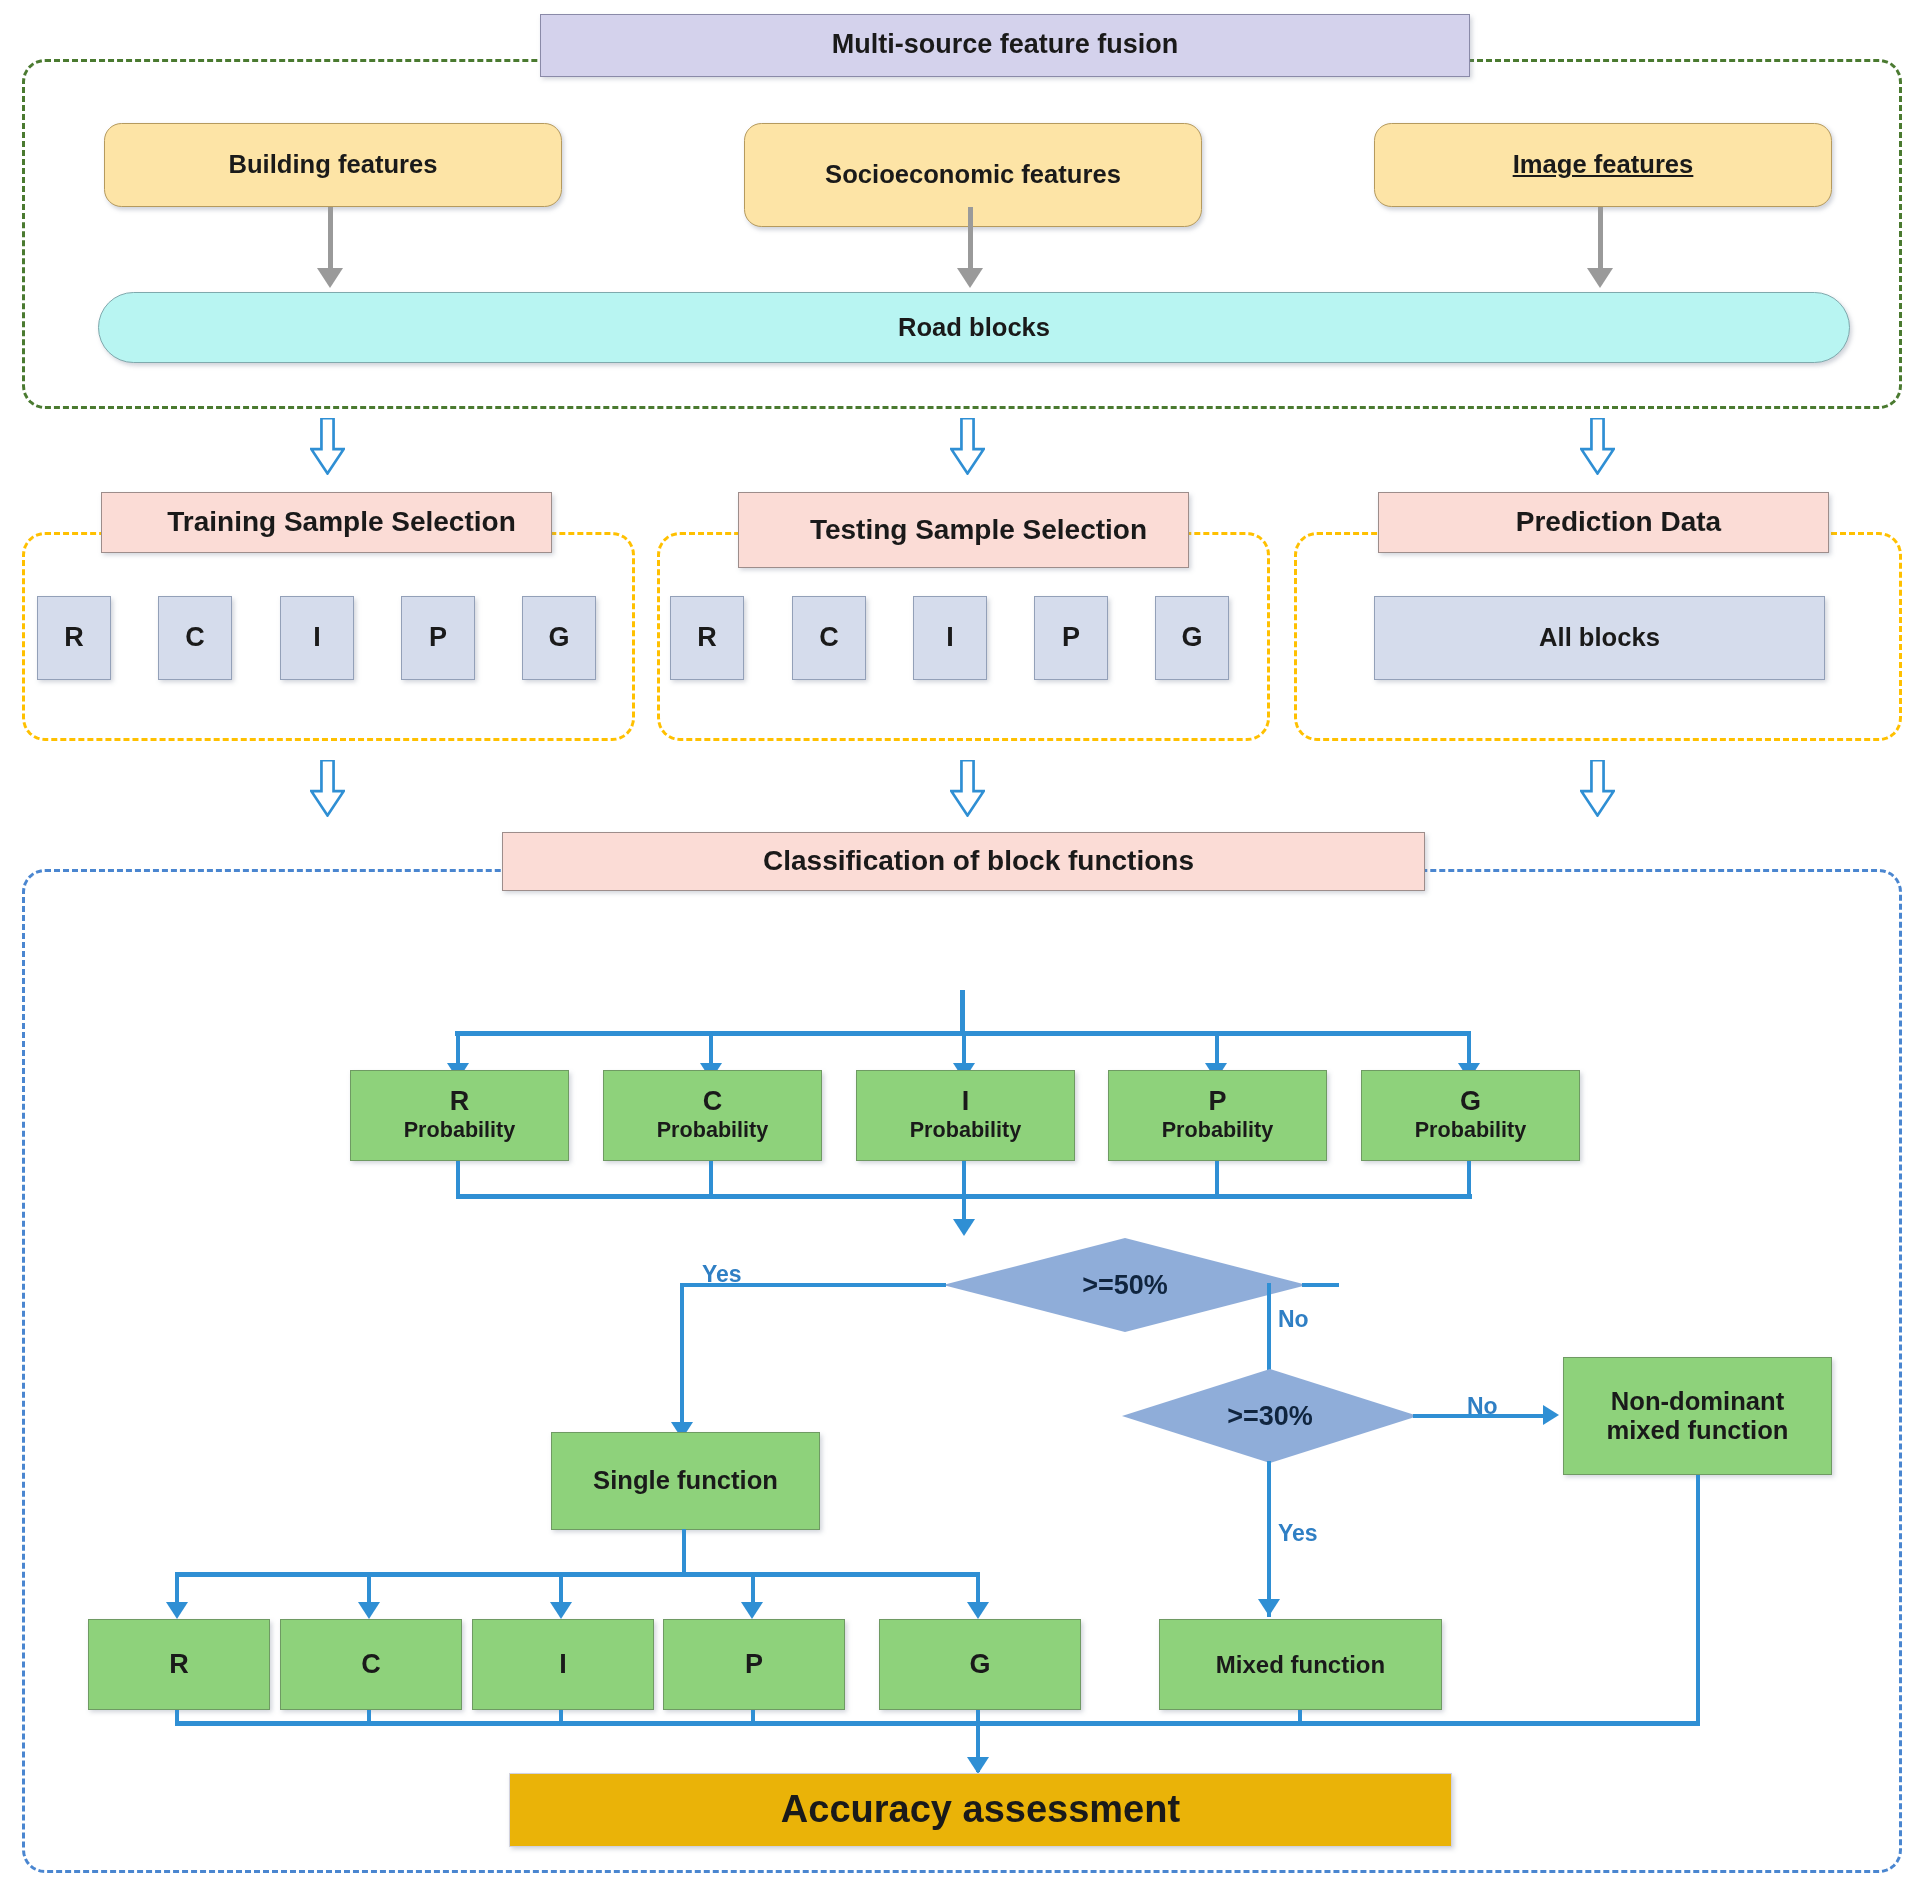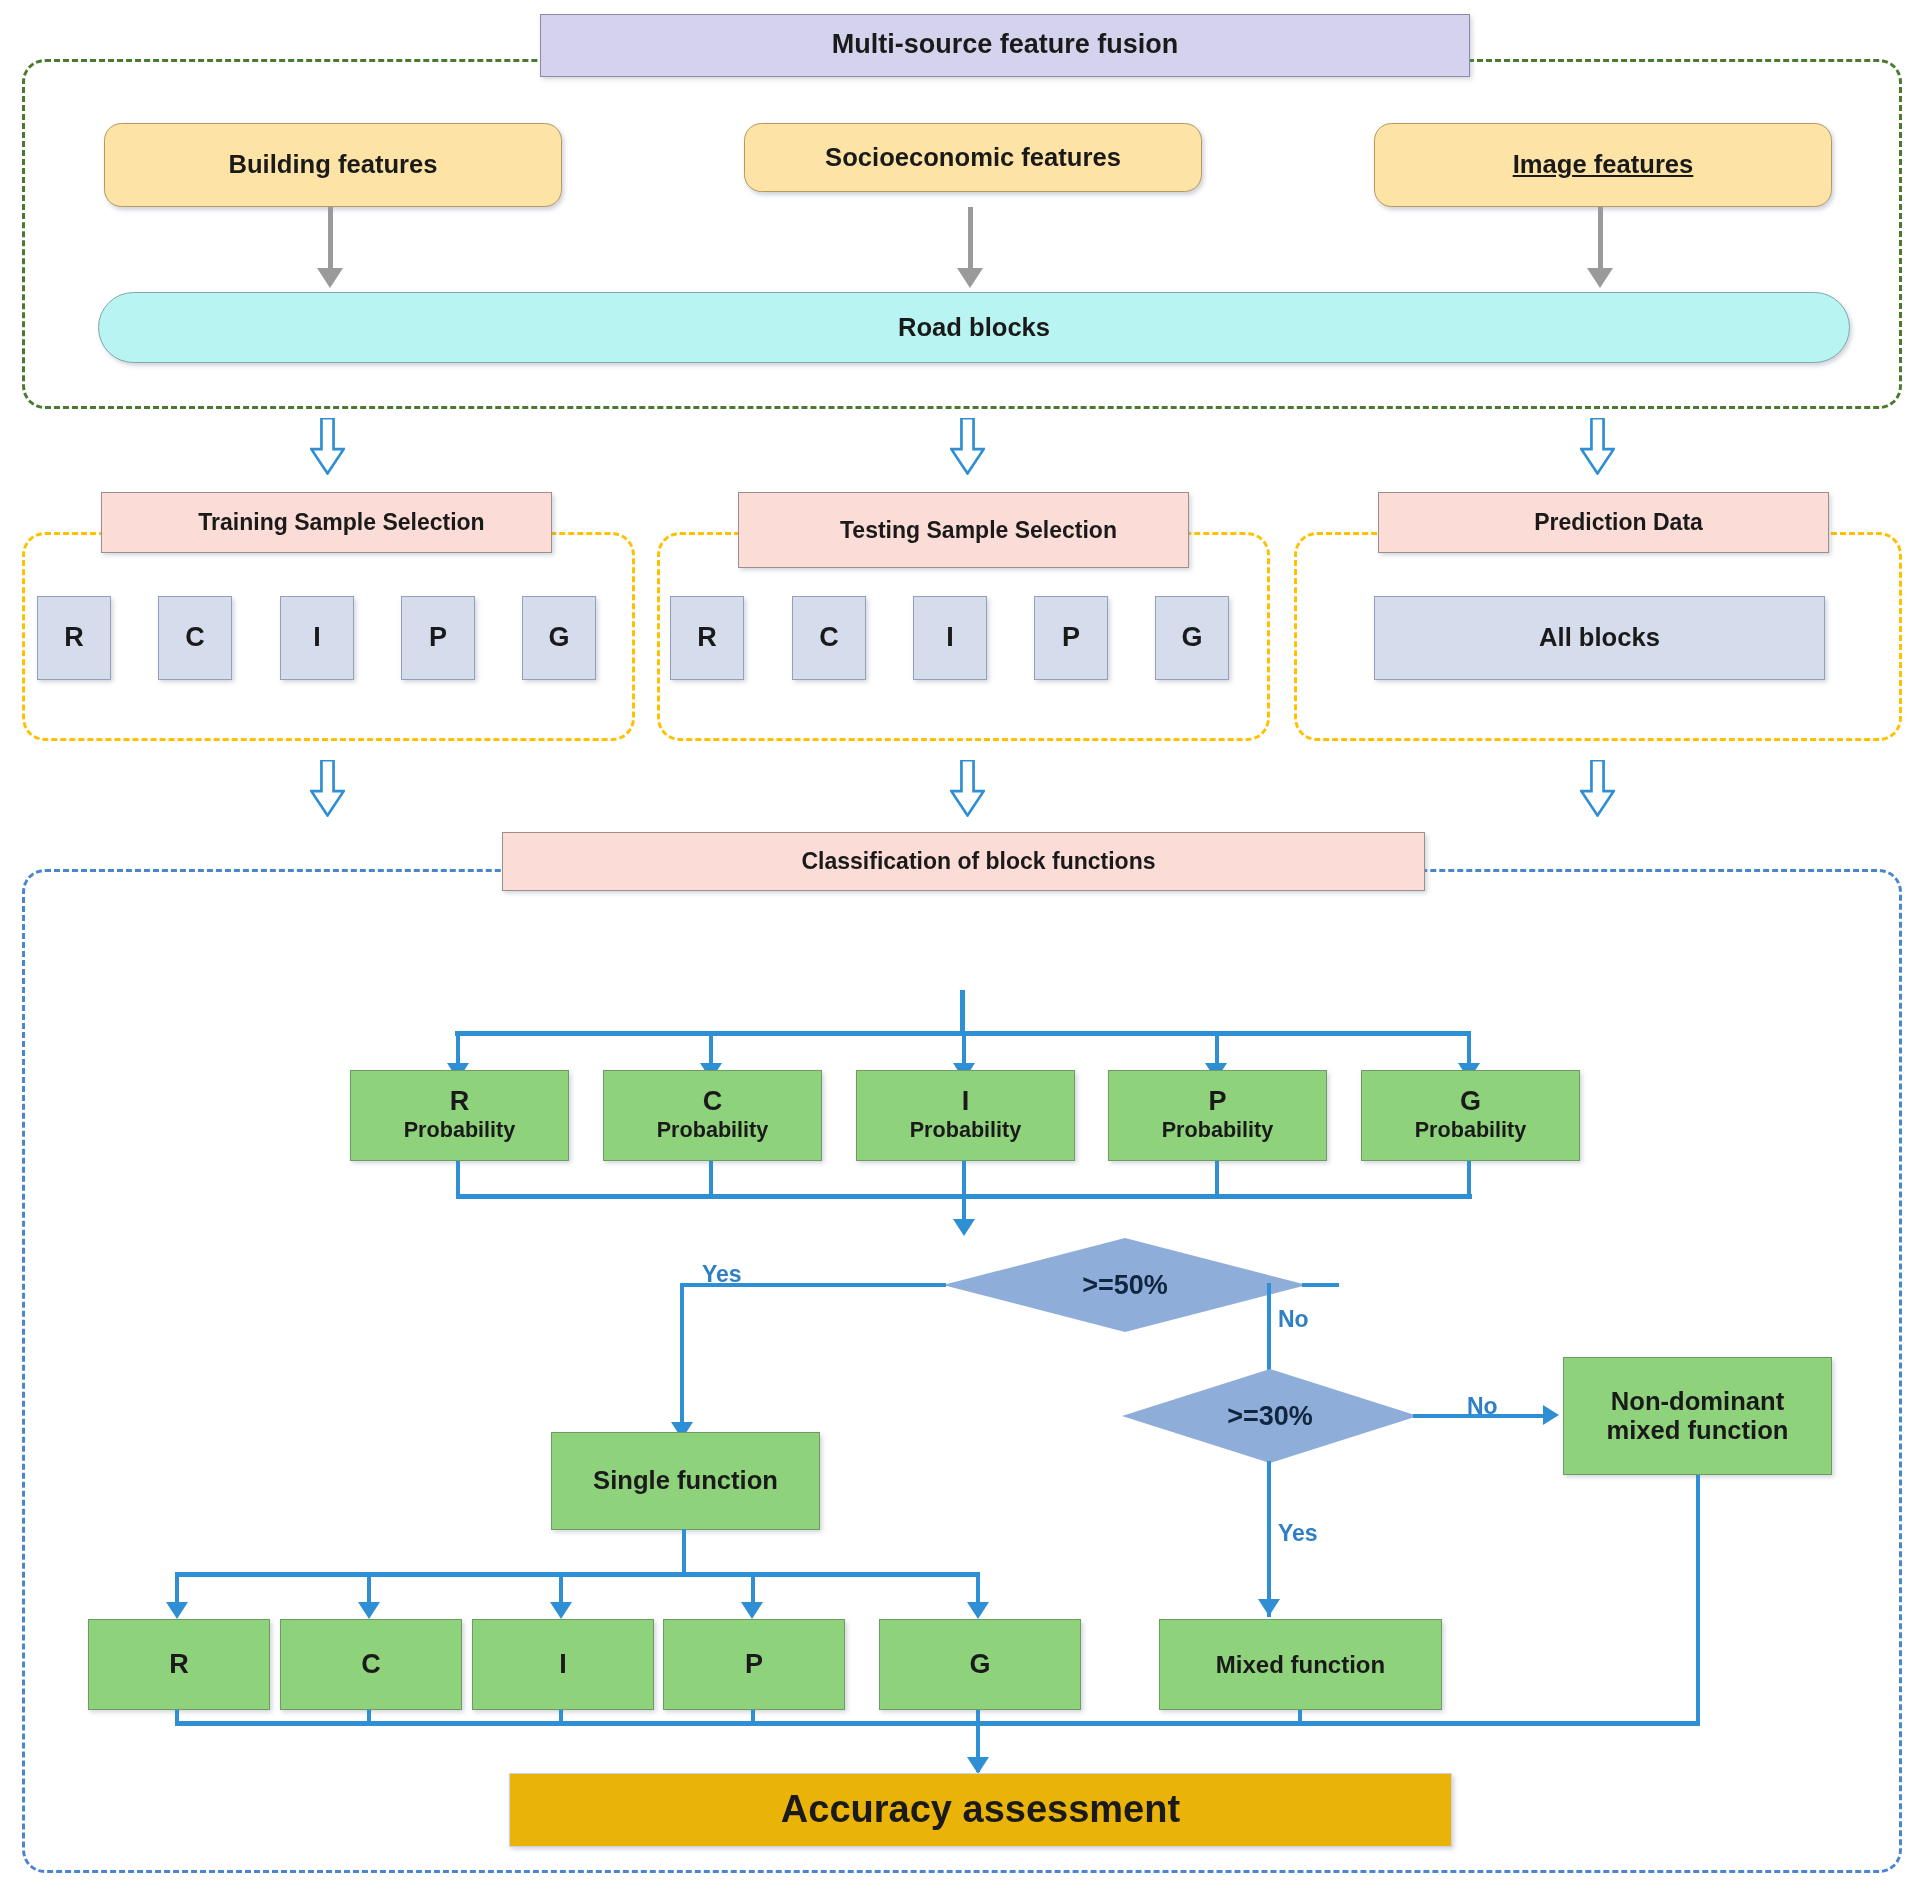--- a/index.html
+++ b/index.html
@@ -14,21 +14,21 @@
   .grp-blue{border-color:#4a86d0;}
 
   
   .node{display:flex;align-items:center;justify-content:center;text-align:center;
         color:#1a1a1a;font-weight:bold;line-height:1.15;
         box-shadow:2px 2.7px 4.7px rgba(120,130,150,.35);}
 
   .n-title{background:#d4d2ec;border:1.3px solid #8a8aa8;font-size:27px;margin-left:28px;}
   .n-feature{background:#fde4a6;border:1.3px solid #b59a5e;border-radius:17.5px;font-size:25.6px;}
   .n-road{background:#b8f5f2;border:1.3px solid #7fa9ad;border-radius:673px;font-size:25.6px;}
-  .n-pink{background:#fbdcd6;border:1.3px solid #9d8d8b;font-size:23px;padding-left:30px;}
+  .n-pink{background:#fbdcd6;border:1.3px solid #9d8d8b;font-size:28px;padding-left:30px;}
   .n-blueblock{background:#d5dcec;border:1.3px solid #93a0b8;font-size:27px;font-weight:bold;}
   .n-orange{background:#fbc49a;border:1.3px solid #d7a27c;font-size:24px;}
   .n-green{background:#8ed27b;border:1.3px solid #6f9a63;font-size:24px;}
   .n-gray{background:#eab308;border:1.3px solid #d2d2de;font-size:38px;font-weight:bold;}
 
   .n-prob{flex-direction:column;justify-content:center;}
   .n-prob .big{font-size:27px;font-weight:bold;line-height:1.0;}
   .n-prob .small{font-size:21.6px;font-weight:bold;line-height:1.2;margin-top:1.3px;}
 
   
@@ -55,21 +55,21 @@
 </head>
 <body>
 
 <div id="stage">
 
   <div class="abs grp grp-green" style="left:22px;top:59px;width:1880px;height:350px;"></div>
 
   <div class="abs node n-title" style="left:512px;top:13.5px;width:930px;height:63px;">Multi-source feature fusion</div>
 
   <div class="abs node n-feature" style="left:104px;top:123px;width:458px;height:84px;">Building features</div>
-  <div class="abs node n-feature" style="left:744px;top:123px;width:458px;height:69px;">Socioeconomic features</div>
+  <div class="abs node n-feature" style="left:744px;top:123px;width:458px;height:104px;">Socioeconomic features</div>
   <div class="abs node n-feature" style="left:1374px;top:123px;width:458px;height:84px;text-decoration:underline;">Image features</div>
 
   <div class="abs ln-gray" style="left:328px;top:207px;width:5.4px;height:64px;"></div>
   <div class="abs ah-gray" style="left:317px;top:268px;"></div>
 
   <div class="abs ln-gray" style="left:968px;top:207px;width:5.4px;height:64px;"></div>
   <div class="abs ah-gray" style="left:957px;top:268px;"></div>
 
   <div class="abs ln-gray" style="left:1598px;top:207px;width:5.4px;height:64px;"></div>
   <div class="abs ah-gray" style="left:1587px;top:268px;"></div>

